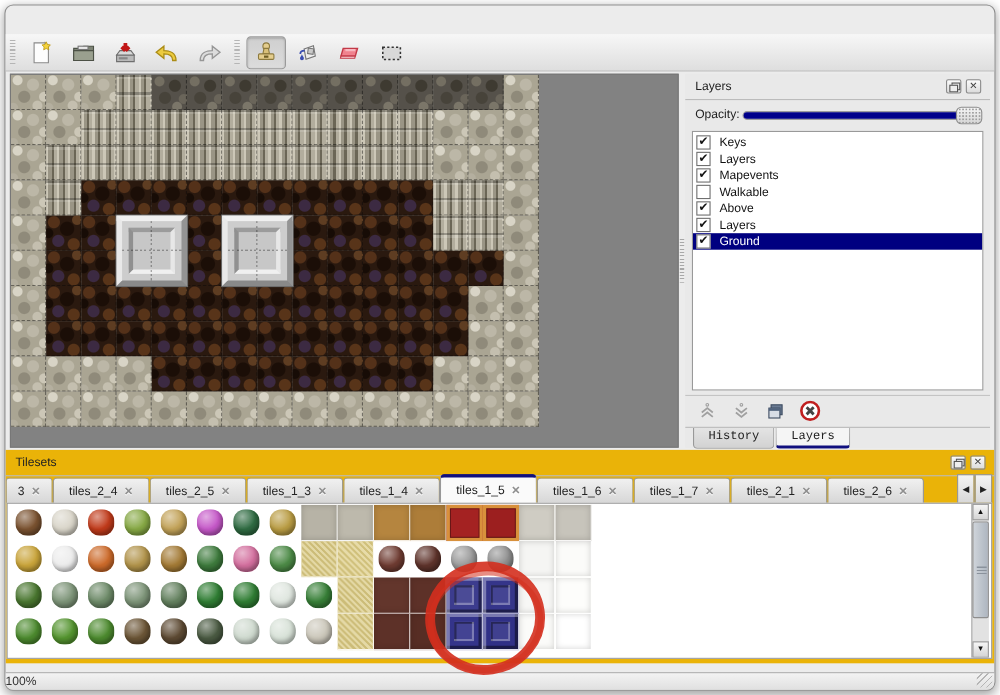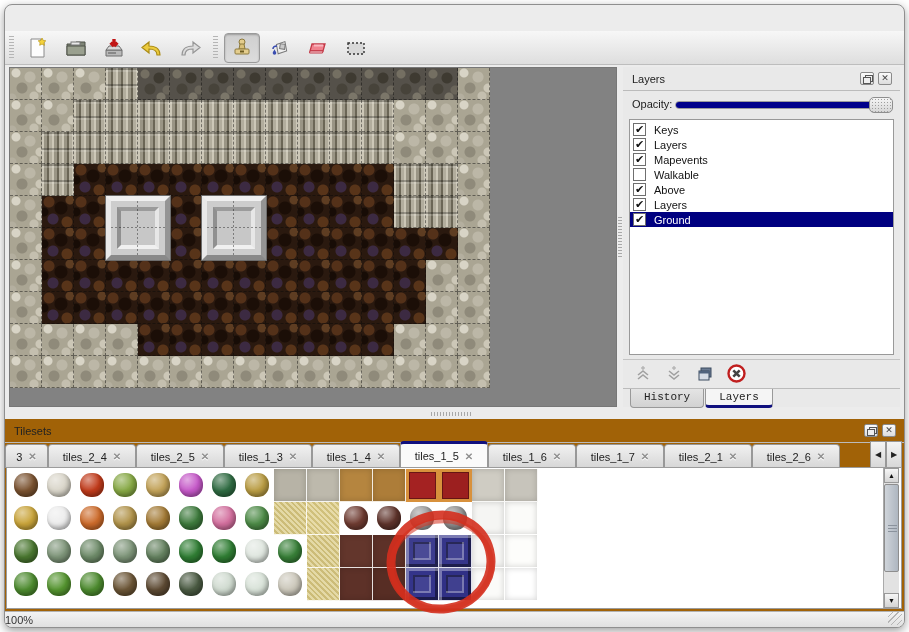--- a/index.html
+++ b/index.html
@@ -103,21 +103,21 @@
   .dock-toolrow { position:absolute; left:0; top:292px; right:0; height:28px; border-top:1px solid #c4c4c4;
     display:flex; align-items:center; gap:11px; padding-left:10px; }
   .dock-tool { width:20px; height:20px; display:flex; align-items:center; justify-content:center; }
   .dock-tabs { position:absolute; left:0; top:321px; right:0; height:19px; border-top:1px solid #bbb; display:flex; padding-left:7px;font-family:Liberation Mono, monospace; }
   .dock-tab { font-size:11px; color:#222; padding:2px 13px 0 13px; height:19px;
     border:1px solid #999; border-top:none; border-radius:0 0 4px 4px;
     background:linear-gradient(#e4e4e4,#d2d2d2); margin-right:1px; }
   .dock-tab.active { background:#f5f5f5; border-bottom:3px solid #10107e; font-weight:400; }
 
   
-  .tilesets-dock { position:absolute; left:0; top:414px; right:0; height:194px; background:#a16207;text-align:center; }
+  .tilesets-dock { position:absolute; left:0; top:404px; right:0; height:194px; background:#eab308;text-align:center; }
   .ts-tabbar { position:absolute; left:0; top:22px; right:34px; height:27px; display:flex; align-items:flex-end; overflow:hidden; }
   .ts-tab { height:24px; display:flex; align-items:center; justify-content:center; gap:6px;
     border:1px solid #989898; border-bottom:none; border-radius:4px 4px 0 0;
     background:linear-gradient(#f1f1f1,#d6d6d6); font-size:11px; color:#222;
     width:88px; flex:0 0 auto; margin-right:0; }
   .ts-tab.active { height:27px; background:#fafafa; border-top:3px solid #10107e; }
   .tab-close { color:#8f8f8f; font-weight:bold; font-size:10px; text-shadow:0 1px 0 #fff; }
   .ts-scroll { position:absolute; right:2px; top:22px; width:32px; height:27px; display:flex; }
   .ts-scroll .sbtn { width:16px; height:27px; border:1px solid #989898; background:linear-gradient(#f4f4f4,#d8d8d8);
     display:flex; align-items:center; justify-content:center; font-size:8px; color:#222; }

